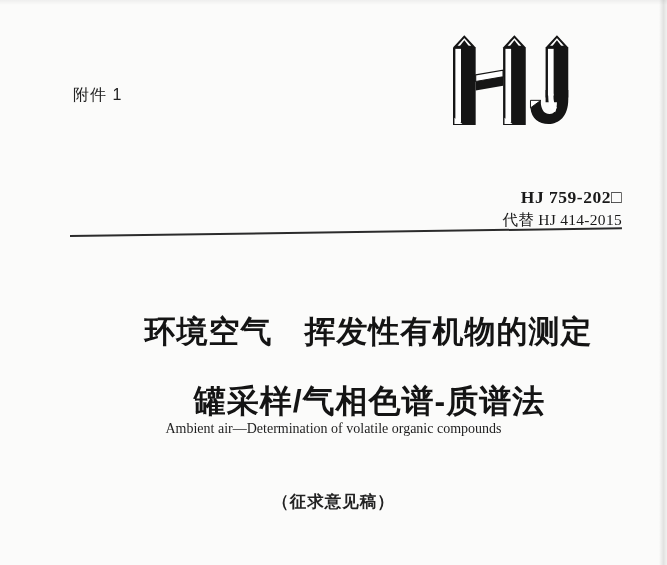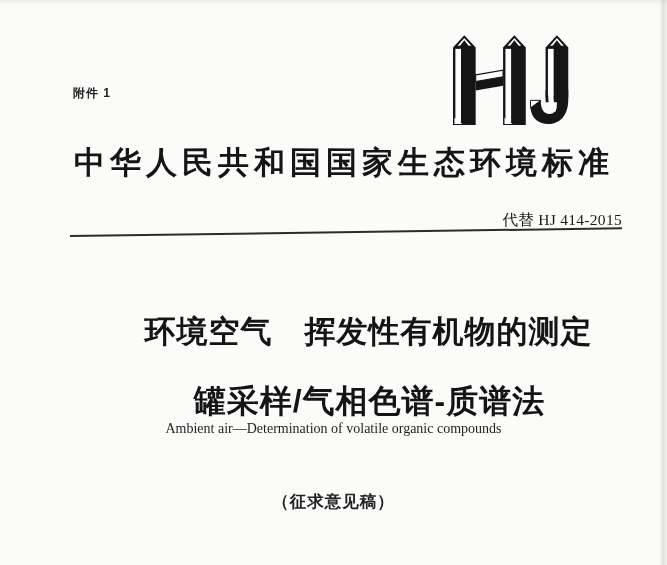--- a/index.html
+++ b/index.html
@@ -20,21 +20,21 @@
     position:absolute;top:0;right:0;width:8px;height:565px;
     background:linear-gradient(to right,rgba(0,0,0,0) 0,rgba(0,0,0,0.10) 55%,rgba(0,0,0,0.04) 100%);
   }
   .edge-top{
     position:absolute;top:0;left:0;width:667px;height:5px;
     background:linear-gradient(to bottom,rgba(0,0,0,0.05),rgba(0,0,0,0));
   }
   .attachment{
     position:absolute;left:73px;top:85px;
     font-family:"Liberation Sans","DejaVu Sans",sans-serif;
-    font-weight:700;font-size:12px;color:#222;letter-spacing:1px;
+    font-weight:400;font-size:16px;color:#222;letter-spacing:1px;
   }
   .logo{
     position:absolute;left:453px;top:31px;width:137px;height:99px;
   }
   .logo svg{width:100%;height:100%;display:block;}
   .header-title{
     position:absolute;left:74px;top:142px;width:560px;
     font-family:"Liberation Serif","DejaVu Serif",serif;
     font-weight:bold;font-size:31px;color:#151515;
     letter-spacing:5px;white-space:nowrap;
@@ -104,22 +104,22 @@
       <polygon points="98,15 110,2 122,15 122,68 98,68" fill="#151515"></polygon>
       <path d="M 98,60 L 122,60 L 122,70 C 122,88 112,96 101,96 C 91,96 83,90 82,79 L 82,71 L 93,71 L 93,75 C 94,82 97,85.5 102,85.5 C 108,85.5 110,80 110,73 L 98,73 Z" fill="#151515"></path>
       <polygon points="101,14 110,4 119,14" fill="#ffffff" stroke="#151515" stroke-width="1.5"></polygon>
       <polygon points="104.5,14.5 110,7.5 115.5,14.5" fill="#151515"></polygon>
       <polygon points="100.5,16.5 106.5,16.5 106.5,66 100.5,66" fill="#ffffff"></polygon>
       <path d="M 103.5,64 C 103.5,74 104.5,79.5 109,81" stroke="#ffffff" stroke-width="5.5" fill="none"></path>
       <polygon points="82,71 93,71 82,79" fill="#ffffff" stroke="#151515" stroke-width="1"></polygon>
     </svg>
   </div>
 
-  <div class="header-title">中华人民共和国国家生态环境标准</div>
 
+  <div class="std-no">HJ 759-202□</div>
 
   <div class="replaces">代替 HJ 414-2015</div>
 
   <div class="hrule"></div>
 
   <div class="title-cn l1">环境空气　挥发性有机物的测定</div>
   <div class="title-cn l2">罐采样/气相色谱-质谱法</div>
 
   <div class="title-en l1">Ambient air—Determination of volatile organic compounds</div>
 

